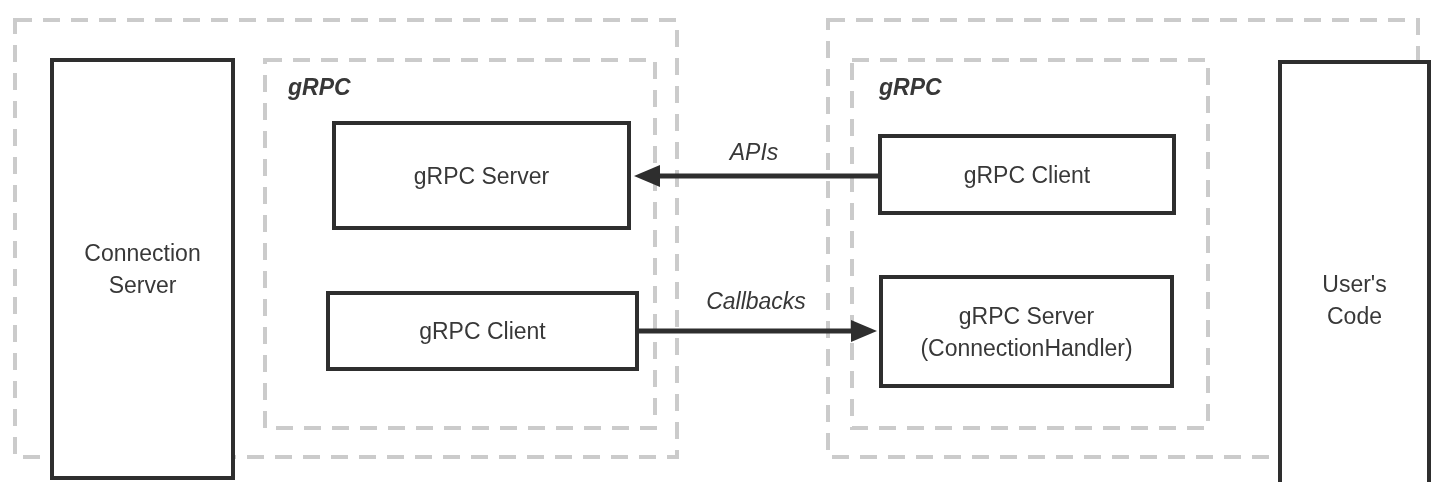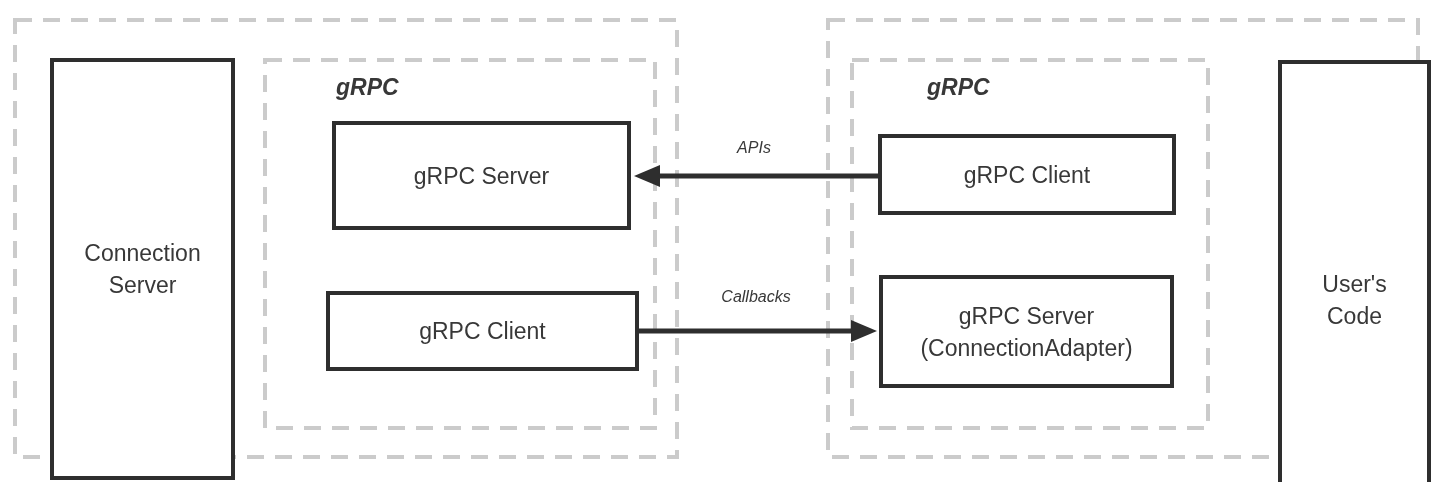--- a/index.html
+++ b/index.html
@@ -52,25 +52,24 @@
     font-size: 23px;
     line-height: 32px;
     color: var(--text);
   }
   .grpc-label {
     position: absolute;
     font-size: 23px;
     font-style: italic;
     font-weight: bold;
     color: var(--text);
-    margin-left: 48px;
   }
   .arrow-label {
     position: absolute;
-    font-size: 16px;
+    font-size: 23px;
     font-style: italic;
     color: var(--text);
     transform: translateX(-50%);
     white-space: nowrap;
   }
   
   .pos-connection-process { left: 50px;  top: 58px;  width: 185px; height: 422px; }
   .pos-server-adapter     { left: 332px; top: 121px; width: 299px; height: 109px; }
   .pos-client-left        { left: 326px; top: 291px; width: 313px; height: 80px; }
   .pos-client-right       { left: 878px; top: 134px; width: 298px; height: 81px; }
@@ -112,21 +111,21 @@
   <div class="box pos-client-left">
     <span>gRPC Client</span>
   </div>
 
   <div class="box pos-client-right">
     <span>gRPC Client</span>
   </div>
 
   <div class="box pos-server-handler">
     <span>gRPC Server</span>
-    <span>(ConnectionAdapter)</span>
+    <span>(ConnectionHandler)</span>
   </div>
 
   <div class="box pos-users-code">
     <span>User's</span>
     <span>Code</span>
   </div>
 
   <div class="grpc-label pos-grpc-left">gRPC</div>
   <div class="grpc-label pos-grpc-right">gRPC</div>
 

